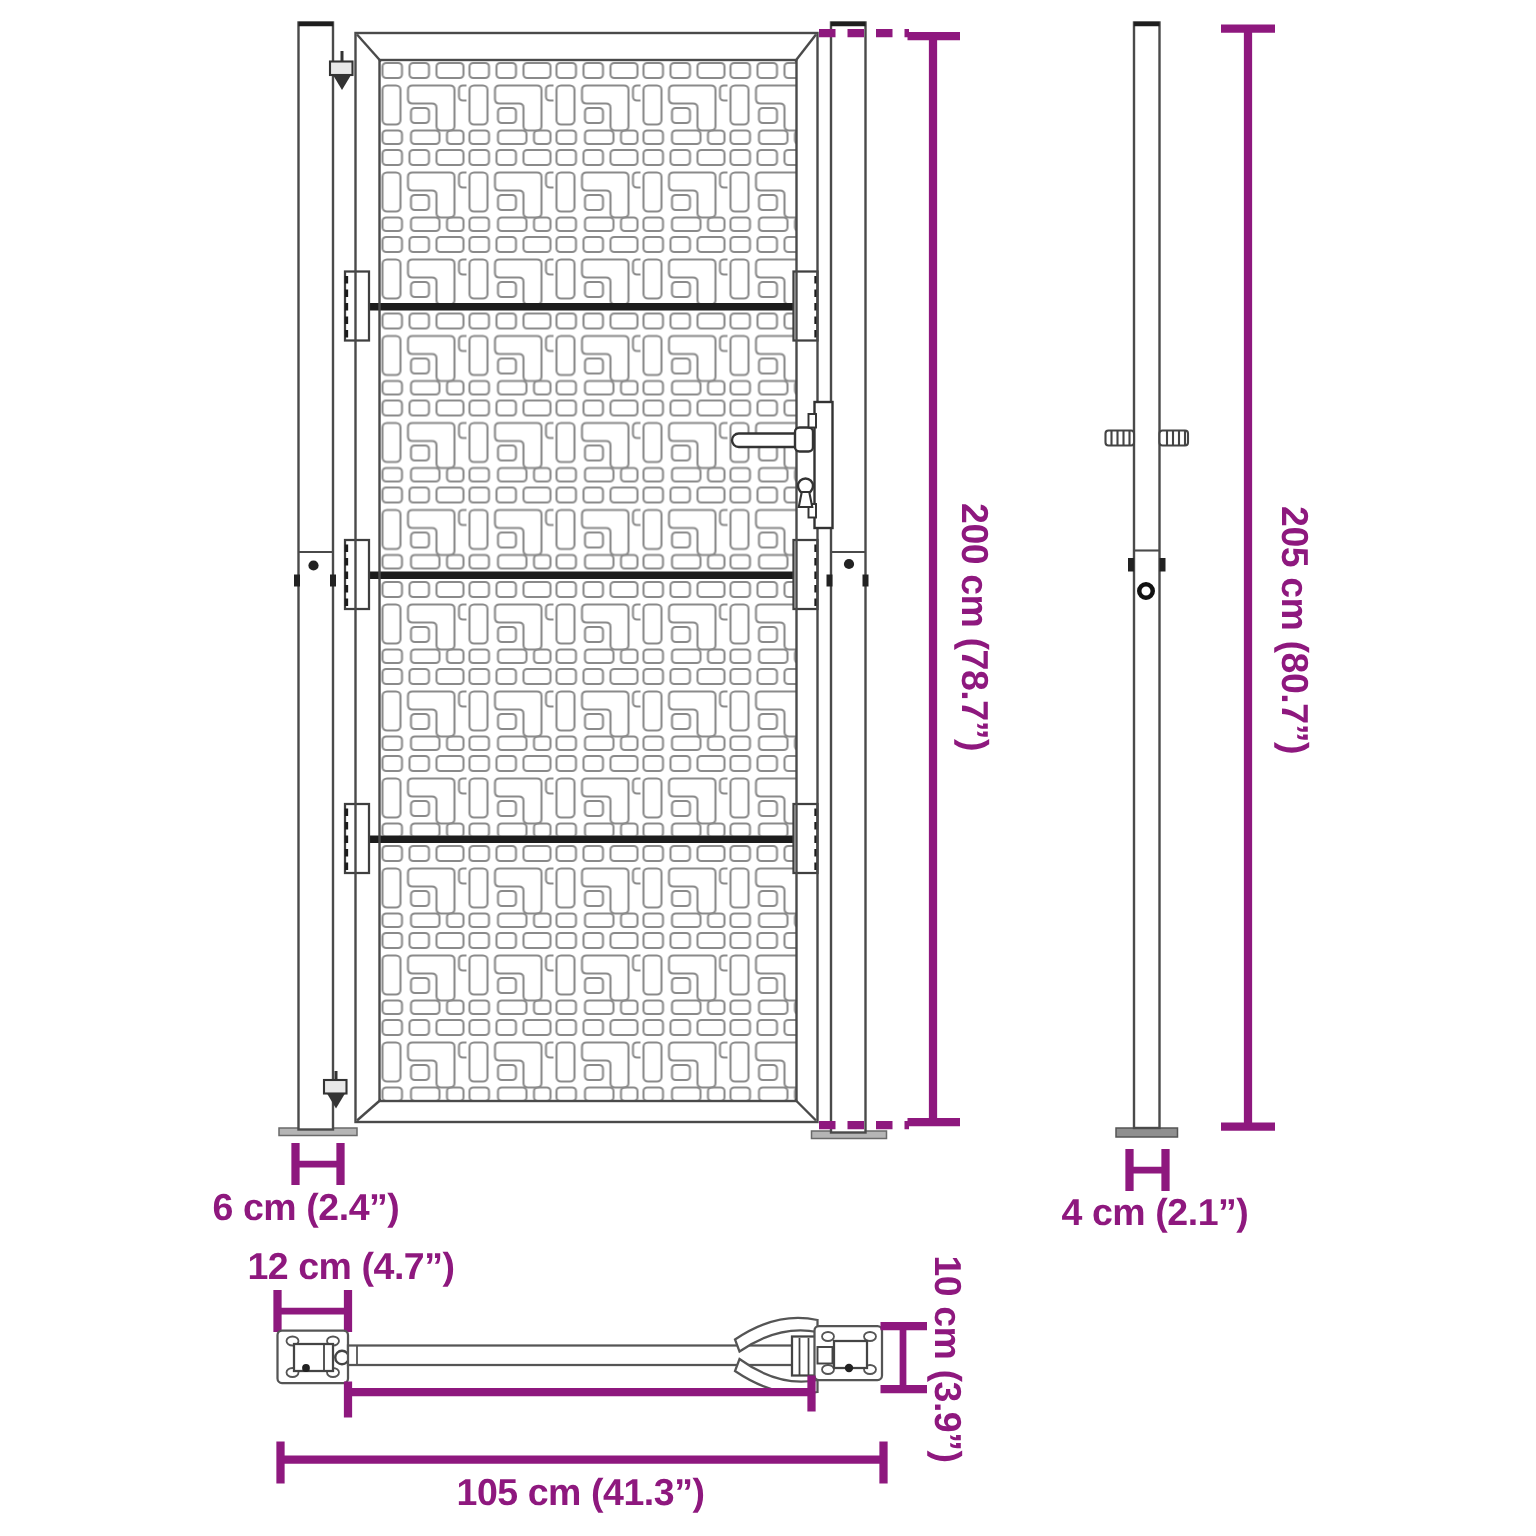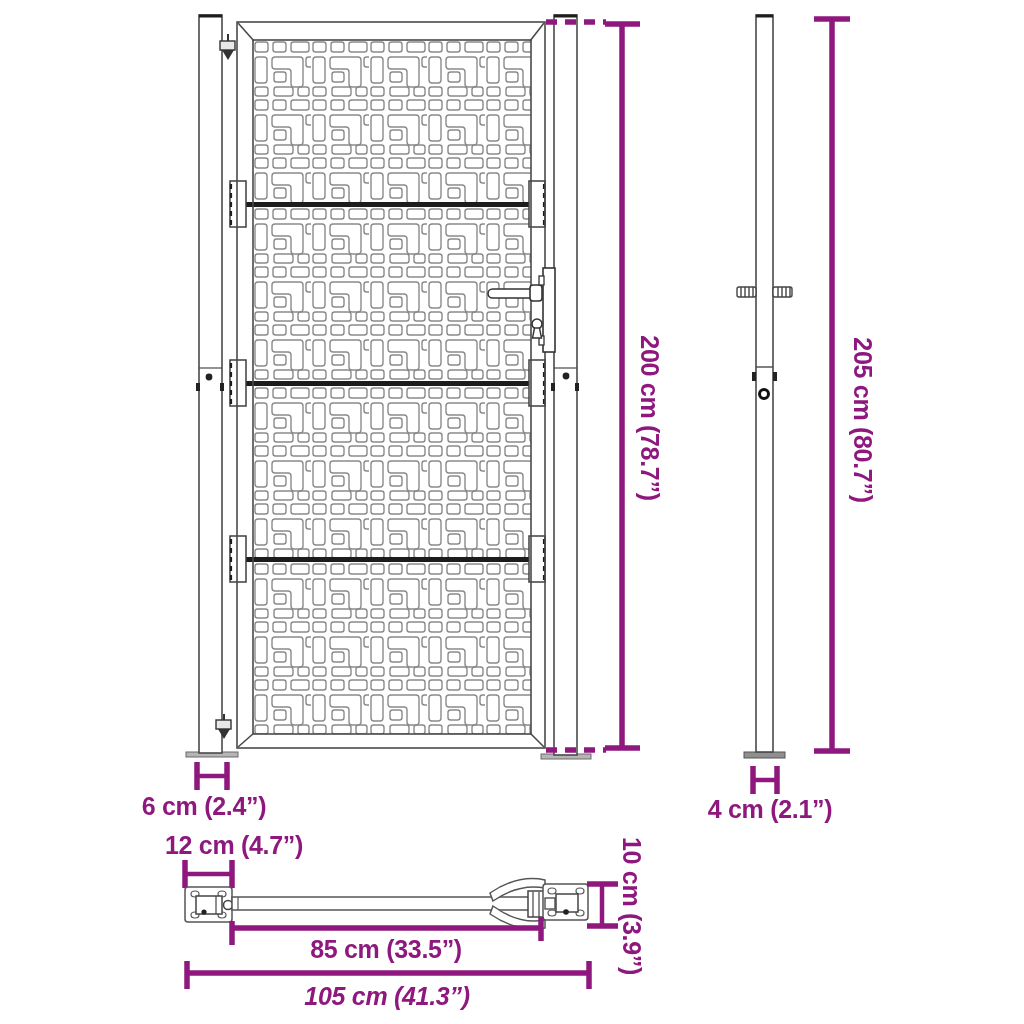--- a/index.html
+++ b/index.html
@@ -239,16 +239,15 @@
     </g>
   </g>
 </svg>
 
 <div class="label vert" style="left:649px;top:418px;">200 cm (78.7”)</div>
 <div class="label vert" style="left:862px;top:420px;">205 cm (80.7”)</div>
 <div class="label" style="left:204px;top:806px;">6 cm (2.4”)</div>
 <div class="label" style="left:770px;top:809px;">4 cm (2.1”)</div>
 <div class="label" style="left:222px;top:845px;margin-left:12px;">12 cm (4.7”)</div>
 <div class="label vert" style="left:631px;top:906px;">10 cm (3.9”)</div>
-<div class="label" style="left:386px;top:949px;">85 cm (33.5”)</div>
-<div class="label" style="left:387px;top:996px;font-style:italic;">105 cm (41.3”)</div>
+<div class="label" style="left:387px;top:996px;">105 cm (41.3”)</div>
 
 </div>
 
 </body></html>

